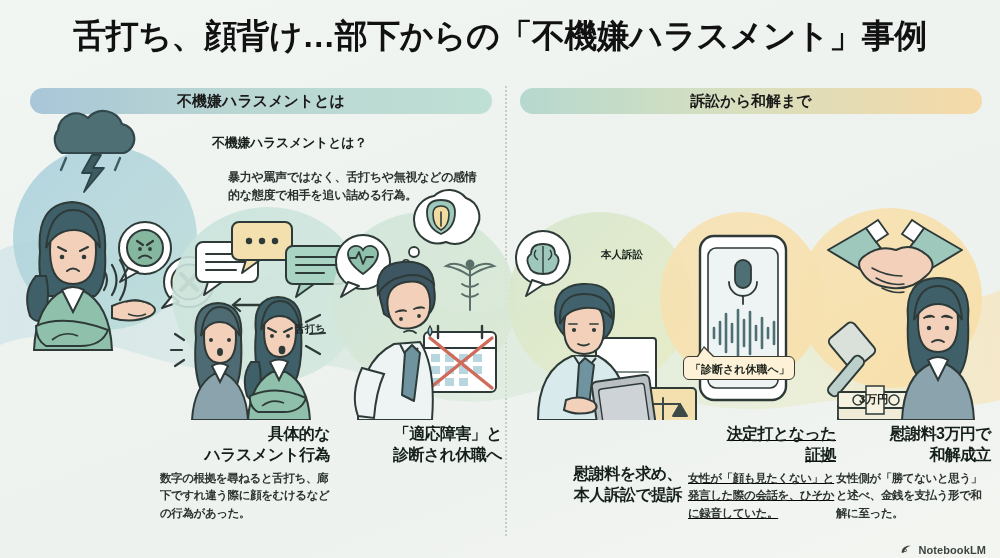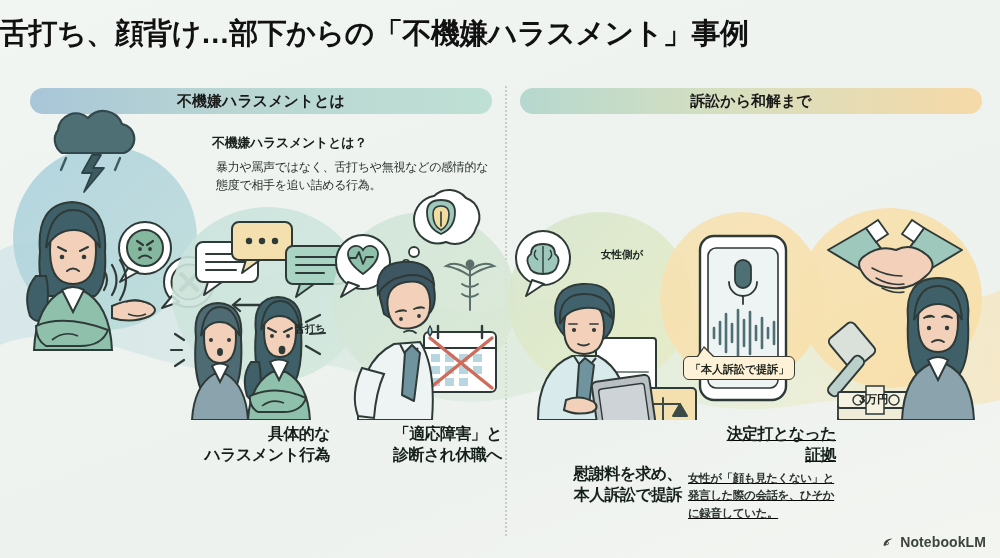--- a/index.html
+++ b/index.html
@@ -14,22 +14,22 @@
     overflow: hidden;
     font-family: "Liberation Sans", "DejaVu Sans", sans-serif;
     background: linear-gradient(160deg, #f2f6f3 0%, #eef3f0 35%, #eef2ee 70%, #f3f5f1 100%);
   }
 
   
   .title {
     position: absolute;
     left: 0; top: 14px;
     width: 1000px;
-    text-align: left;
-    font-size: 29px;
+    text-align: center;
+    font-size: 33px;
     font-weight: 900;
     letter-spacing: -0.5px;
     color: #111111;
     white-space: nowrap;
   }
 
   
   .pill {
     position: absolute;
     height: 26px;
@@ -58,22 +58,22 @@
     border-left: 2px dotted #c5cdc8;
   }
 
   
   .intro { position: absolute; left: 212px; top: 134px; width: 290px; }
   .intro-h {
     font-size: 13px; font-weight: 900; color: #17201c;
     margin: 0 0 6px 0; letter-spacing: -0.3px;
   }
   .intro-p {
-    font-size: 12px; font-weight: 400; color: #2a322e;
-    line-height: 1.5; margin: 4px; letter-spacing: -0.3px;
+    font-size: 12px; font-weight: 700; color: #2a322e;
+    line-height: 1.5; margin: 16px; letter-spacing: -0.3px;
   }
 
   
   .col { position: absolute; }
   .col-h {
     font-size: 16px; font-weight: 900; color: #15201b;
     line-height: 1.3; margin: 0 0 4px 0; letter-spacing: -0.6px;
     text-align: right;
   }
   .col-p {
@@ -135,23 +135,23 @@
     left: 13px; top: -11px;
     width: 0; height: 0;
     border-left: 7px solid transparent;
     border-right: 10px solid transparent;
     border-bottom: 10px solid #3b3b33;
   }
 
   
   #watermark {
     position: absolute;
-    right: 14px; bottom: 8px;
+    right: 14px; bottom: 2px;
     display: flex; align-items: center; gap: 5px;
-    font-size: 14px; font-weight: 700; color: #3c443f;
+    font-size: 11px; font-weight: 700; color: #3c443f;
     letter-spacing: 0.1px;
   }
 </style>
 </head>
 <body>
 
 <div id="page">
 
   <div class="title">舌打ち、顔背け…部下からの「不機嫌ハラスメント」事例</div>
 
@@ -513,42 +513,47 @@
         <circle cx="929" cy="228" r="2.2" fill="#2e3a38"></circle>
         <circle cx="947" cy="228" r="2.2" fill="#2e3a38"></circle>
         <path d="M932,242 q6,-4 12,0" fill="none" stroke="#2e3a38" stroke-width="1.9" stroke-linecap="round"></path>
         <path d="M902,320 q2,-44 28,-56 l16,0 q26,12 28,56 Z" fill="#8aa3ad" stroke="#2e3a38" stroke-width="2"></path>
         <path d="M928,260 l10,20 l10,-20 q-10,-6 -20,0 Z" fill="#ffffff" stroke="#2e3a38" stroke-width="2"></path>
       </g>
     </g>
   </svg>
 
   <div class="art-label" id="label-shitauchi">舌打ち</div>
-  <div class="art-label" id="label-honninsosho">女性側が</div>
+  <div class="art-label" id="label-honninsosho">本人訴訟</div>
   <div id="bubble-box"></div>
-  <div class="art-label" id="label-bubble">「本人訴訟で提訴」</div>
+  <div class="art-label" id="label-bubble">「診断され休職へ」</div>
   <div class="art-label" id="label-yen">3万円</div>
 
   <div class="intro">
     <p class="intro-h">不機嫌ハラスメントとは？</p>
     <p class="intro-p">暴力や罵声ではなく、舌打ちや無視などの感情的な態度で相手を追い詰める行為。</p>
   </div>
 
   <div class="col" id="col-1">
     <p class="col-h">具体的な<br>ハラスメント行為</p>
+    <p class="col-p">数字の根拠を尋ねると舌打ち、廊下ですれ違う際に顔をむけるなどの行為があった。</p>
   </div>
   <div class="col" id="col-2">
     <p class="col-h">「適応障害」と<br>診断され休職へ</p>
   </div>
   <div class="col" id="col-3">
     <p class="col-h">慰謝料を求め、<br>本人訴訟で提訴</p>
   </div>
   <div class="col" id="col-4">
     <p class="col-h">決定打となった<br>証拠</p>
     <p class="col-p">女性が「顔も見たくない」と発言した際の会話を、ひそかに録音していた。</p>
+  </div>
+  <div class="col" id="col-5">
+    <p class="col-h">慰謝料3万円で<br>和解成立</p>
+    <p class="col-p">女性側が「勝てないと思う」と述べ、金銭を支払う形で和解に至った。</p>
   </div>
 
   <div id="watermark">
     <svg width="13" height="13" viewBox="0 0 24 24">
       <path d="M3 18 C3 8, 11 4, 20 5 C13 7, 8 11, 7 18 Z" fill="#3c443f"></path>
       <circle cx="9.5" cy="13.5" r="2.6" fill="none" stroke="#3c443f" stroke-width="1.6"></circle>
     </svg>
     <span>NotebookLM</span>
   </div>
 

